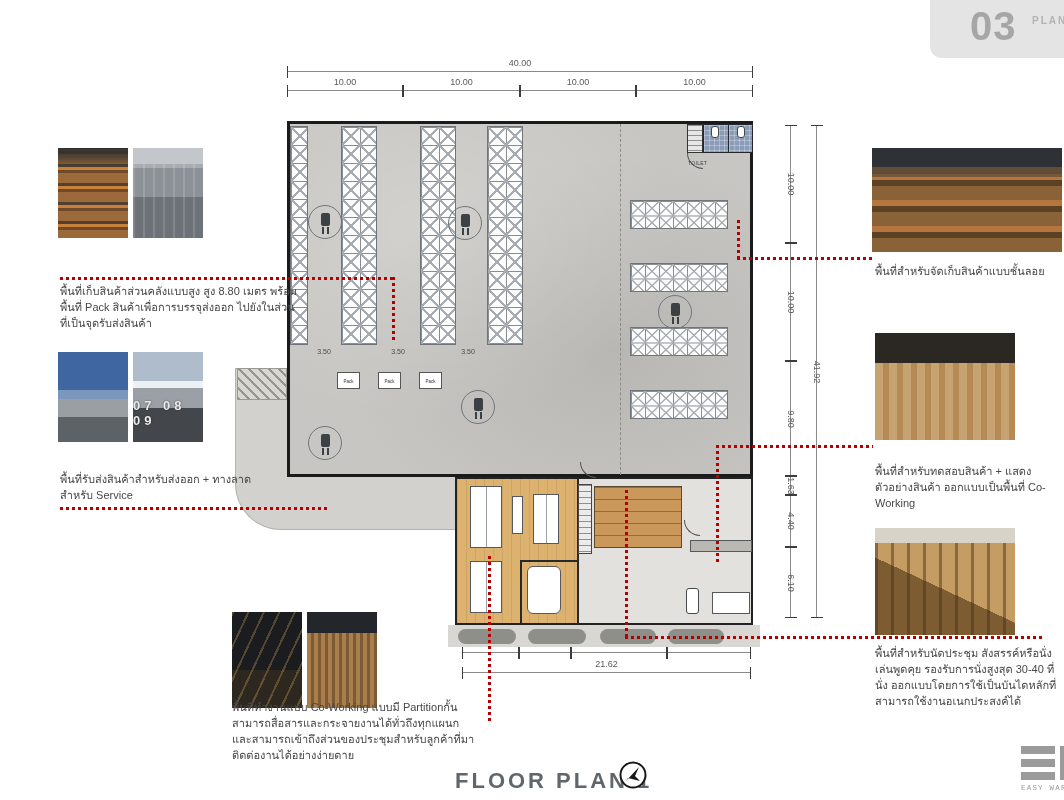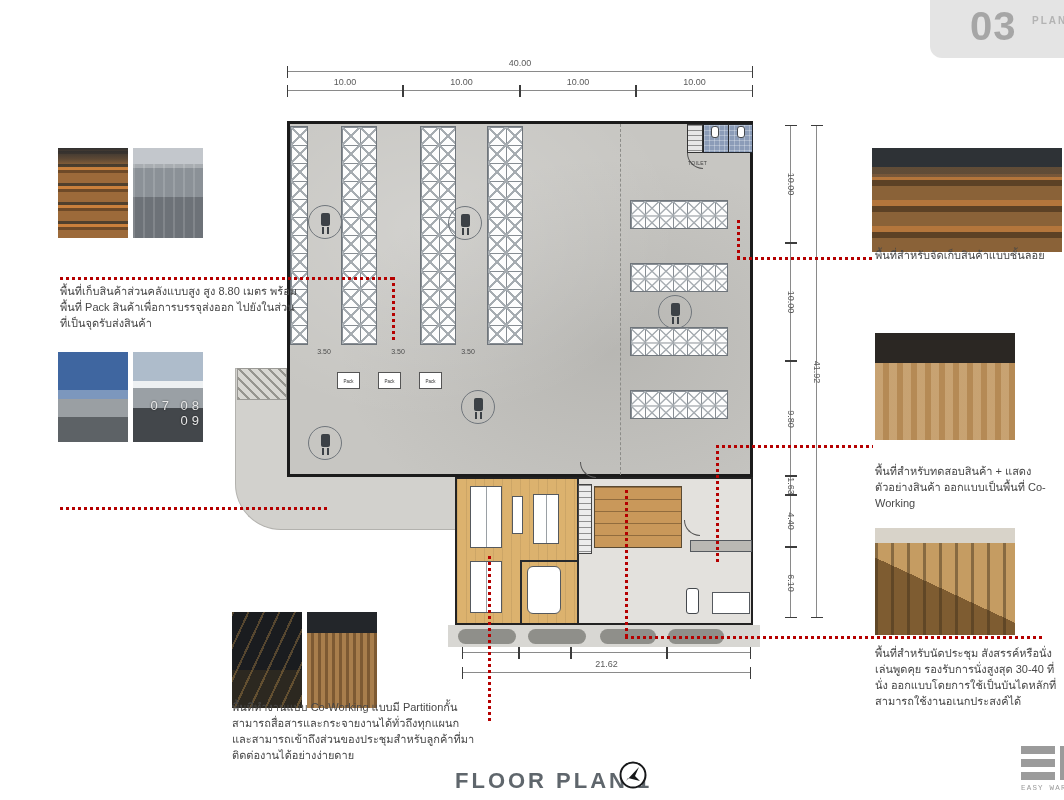--- a/index.html
+++ b/index.html
@@ -108,22 +108,22 @@
   .ph-slat  { background-image:linear-gradient(180deg,#23262a 0 22%, transparent 22%),
               repeating-linear-gradient(90deg, #a87e4c 0 4px, #7d5a33 4px 7px); }
   .ph-loft  { background-image:linear-gradient(180deg, #2e3236 0 18%, rgba(46,50,54,.45) 18% 28%, transparent 28%),
               repeating-linear-gradient(180deg, #b4763c 0 6px, #5c4125 6px 12px, #8a6238 12px 26px); }
   .ph-cowork{ background:#b58a55;
               background-image:linear-gradient(180deg,#2b2723 0 28%, transparent 28%),
               repeating-linear-gradient(90deg, rgba(255,235,200,.25) 0 8px, transparent 8px 14px); }
   .ph-steps { background-image:linear-gradient(180deg,#d8d3c9 0 14%, transparent 14%),
               repeating-linear-gradient(90deg, rgba(60,45,25,.45) 0 3px, transparent 3px 16px),
               linear-gradient(25deg, #7e5c31 0 45%, #c59c62 45%); }
-  .dock-num { position:absolute; left:0; right:0; bottom:14px; text-align:right;
-              color:#e8e8e8; font-weight:normal; font-size:13px; letter-spacing:4px;
+  .dock-num { position:absolute; left:0; right:0; bottom:14px; text-align:left;
+              color:#e8e8e8; font-weight:bold; font-size:13px; letter-spacing:4px;
               text-shadow:0 0 2px rgba(0,0,0,.6); }
 
   
   .title { position:absolute; left:455px; top:768px; font-size:22px; font-weight:bold;
            color:#5f666c; letter-spacing:3px; }
   .compass { position:absolute; left:618px; top:760px; }
   .logo { position:absolute; left:1021px; top:746px; width:84px;font-family:Liberation Mono, monospace; }
   .logo .mark { display:flex; gap:5px; height:34px; }
   .logo .ebars { display:flex; flex-direction:column; justify-content:space-between; width:34px; }
   .logo .ebars i { display:block; height:8px; background:#9b9b9b; }
@@ -273,22 +273,23 @@
   <div class="ph ph-dock" style="left:133px;top:352px;width:70px;height:90px;">
     <span class="dock-num">07  08  09</span>
   </div>
   <div class="ph ph-meet" style="left:232px;top:612px;width:70px;height:96px;"></div>
   <div class="ph ph-slat" style="left:307px;top:612px;width:70px;height:96px;"></div>
   <div class="ph ph-loft" style="left:872px;top:148px;width:190px;height:104px;"></div>
   <div class="ph ph-cowork" style="left:875px;top:333px;width:140px;height:107px;"></div>
   <div class="ph ph-steps" style="left:875px;top:528px;width:140px;height:107px;"></div>
 
   <div class="note" style="left:60px;top:284px;width:238px;">พื้นที่เก็บสินค้าส่วนคลังแบบสูง สูง 8.80 เมตร พร้อมพื้นที่ Pack สินค้าเพื่อการบรรจุส่งออก ไปยังในส่วนที่เป็นจุดรับส่งสินค้า</div>
+  <div class="note" style="left:60px;top:472px;width:210px;">พื้นที่รับส่งสินค้าสำหรับส่งออก + ทางลาดสำหรับ Service</div>
   <div class="note" style="left:232px;top:700px;width:244px;">พื้นที่ทำงานแบบ Co-Working แบบมี Partitionกั้น สามารถสื่อสารและกระจายงานได้ทั่วถึงทุกแผนกและสามารถเข้าถึงส่วนของประชุมสำหรับลูกค้าที่มาติดต่องานได้อย่างง่ายดาย</div>
-  <div class="note" style="left:875px;top:248px;width:190px;">พื้นที่สำหรับจัดเก็บสินค้าแบบชั้นลอย</div>
+  <div class="note" style="left:875px;top:264px;width:190px;">พื้นที่สำหรับจัดเก็บสินค้าแบบชั้นลอย</div>
   <div class="note" style="left:875px;top:450px;width:190px;margin-top:14px;">พื้นที่สำหรับทดสอบสินค้า + แสดงตัวอย่างสินค้า ออกแบบเป็นพื้นที่ Co-Working</div>
   <div class="note" style="left:875px;top:646px;width:185px;">พื้นที่สำหรับนัดประชุม สังสรรค์หรือนั่งเล่นพูดคุย รองรับการนั่งสูงสุด 30-40 ที่นั่ง ออกแบบโดยการใช้เป็นบันไดหลักที่สามารถใช้งานอเนกประสงค์ได้</div>
 
   <div class="title">FLOOR PLAN 1</div>
   <div class="compass">
     <svg width="30" height="30" viewBox="0 0 30 30">
       <circle cx="15" cy="15" r="12.5" fill="#ffffff" stroke="#17181a" stroke-width="2"></circle>
       <path d="M8 21 L21 7 L17 16 L22 21 L10 18 Z" fill="#17181a"></path>
     </svg>
   </div>

